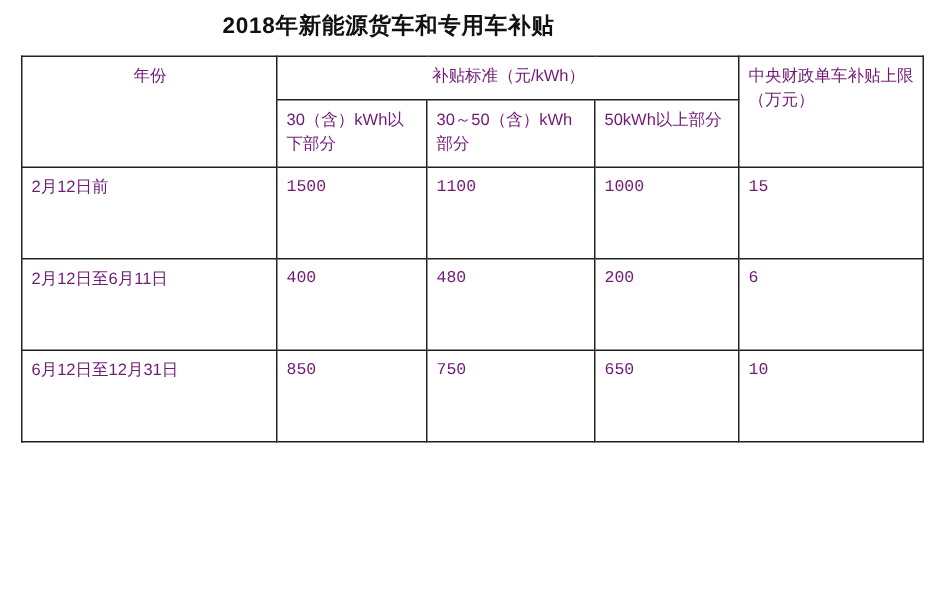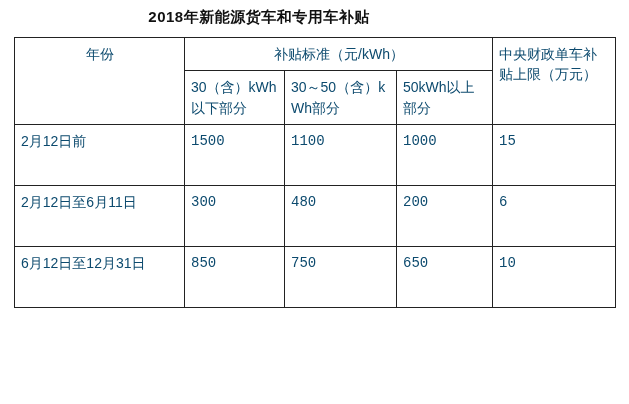--- a/index.html
+++ b/index.html
@@ -33,22 +33,22 @@
     padding: 0 14px;
   }
   table.subsidy {
     border-collapse: collapse;
     width: 601px;
     table-layout: fixed;
     background: #ffffff;
   }
   table.subsidy td {
     border: 1px solid #222222;
-    font-size: 14px;
-    color: #0c4a6e;
+    font-size: 11px;
+    color: #701a75;
     vertical-align: top;
     padding: 6px 5px 6px 6px;
     line-height: 1.45;
     word-break: break-all;
   }
   td.year-head {
     text-align: center;
     vertical-align: middle;
     font-size: 12.5px;
   }
@@ -107,21 +107,21 @@
         <tr>
           <td class="row-label">2月12日前</td>
           <td class="data-cell">1500</td>
           <td class="data-cell">1100</td>
           <td class="data-cell">1000</td>
           <td class="data-cell">15</td>
         </tr>
 
         <tr>
           <td class="row-label">2月12日至6月11日</td>
-          <td class="data-cell">300</td>
+          <td class="data-cell">400</td>
           <td class="data-cell">480</td>
           <td class="data-cell">200</td>
           <td class="data-cell">6</td>
         </tr>
 
         <tr>
           <td class="row-label">6月12日至12月31日</td>
           <td class="data-cell">850</td>
           <td class="data-cell">750</td>
           <td class="data-cell">650</td>

